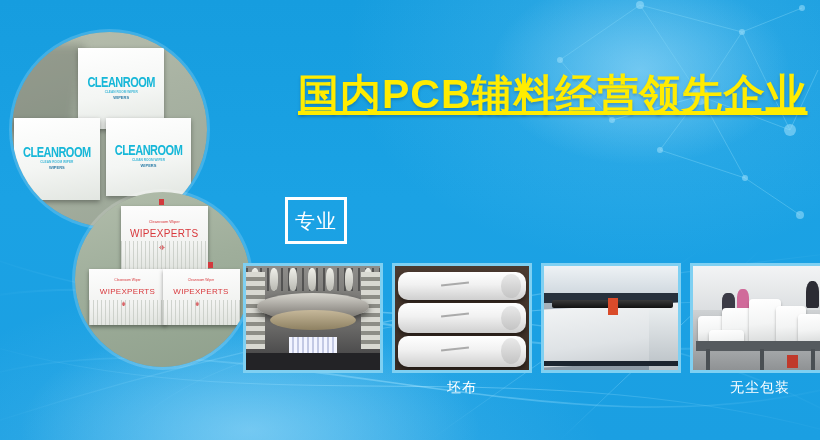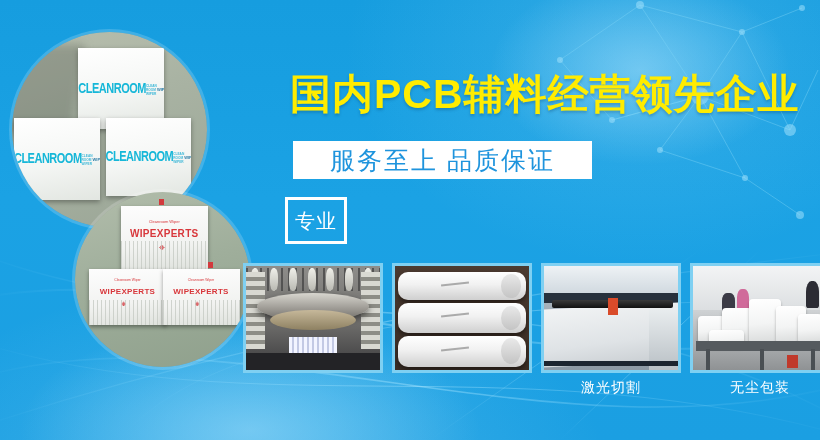--- a/index.html
+++ b/index.html
@@ -37,21 +37,21 @@
     background:linear-gradient(160deg,#b9bfae 0%,#a9b3a3 40%,#9aa596 100%);
   }
   .cr-shadow{
     position:absolute; left:-6%; top:6%; width:40%; height:46%;
     background:rgba(60,70,60,.28); filter:blur(5px); transform:skewX(-8deg);
   }
   .pack{
     position:absolute;
     background:linear-gradient(170deg,#ffffff 0%,#f4f6f4 55%,#e2e6e1 100%);
     box-shadow:0 2px 5px rgba(0,0,0,.35);
-    display:flex; align-items:center; justify-content:space-between;
+    display:flex; flex-direction:column; align-items:center; justify-content:center;
     overflow:hidden;
   }
   .pack .brand{
     color:#16b7d8; font-weight:bold; letter-spacing:-.5px;
     white-space:nowrap; text-align:center; line-height:1;
     transform:scaleY(1.25);
   }
   .pack .sub1{ color:#3fb8d8; font-size:3.2px; font-weight:bold; margin-top:2px;}
   .pack .sub2{ color:#2f7fa8; font-size:4px; font-weight:bold; margin-top:1px;}
 
@@ -61,38 +61,39 @@
     background:linear-gradient(165deg,#b2bdab 0%,#9fae9b 45%,#8fa08c 100%);
   }
   .wx-box{
     position:absolute;
     background:linear-gradient(175deg,#fdfdfd 0%,#f2f3f1 60%,#dfe2dd 100%);
     box-shadow:0 2px 4px rgba(0,0,0,.38);
     overflow:hidden;
   }
   .wx-box .wbrand{
     position:absolute; left:0; right:0;
-    color:#d8373b; font-weight:bold; text-align:center;
+    color:#d8373b; font-weight:normal; text-align:center;
     letter-spacing:.3px; white-space:nowrap; line-height:1;
   }
   .wx-box .wtop{ position:absolute; left:0; right:0; color:#d8373b; text-align:center; white-space:nowrap;}
   .wx-box .wmark{ position:absolute; color:#cf3338; font-weight:bold; }
   .ridges{
     position:absolute; left:0; right:0; bottom:0; height:45%;
     background:repeating-linear-gradient(90deg, rgba(195,200,193,.75) 0 1.5px, rgba(255,255,255,0) 1.5px 4px);
   }
   .redsq{ position:absolute; width:5px; height:6px; background:#d23a3d; }
 
   
   #headline{
-    position:absolute; left:290px; top:74px;
+    position:absolute; left:298px; top:74px;
     font-size:41px; font-weight:bold; color:#ffec00;
     letter-spacing:1px; line-height:1;
     white-space:nowrap;
     text-shadow:0 2px 3px rgba(0,50,90,.28);
+    text-decoration:underline;
   }
   
   #slogan-bar{
     position:absolute; left:293px; top:141px;
     width:299px; height:38px;
     background:#ffffff;
     display:flex; align-items:center; justify-content:center;
   }
   #slogan-text{
     font-size:25px; color:#1e94dd; letter-spacing:2px; white-space:nowrap;
@@ -284,23 +285,20 @@
         <div class="wbrand" style="top:34%;font-size:8px;">WIPEXPERTS</div>
         <div class="wmark" style="left:42%;top:58%;font-size:5px;">※</div>
         <div class="ridges"></div>
       </div>
       <div class="redsq" style="left:76%;top:40%;"></div>
     </div>
   </div>
 
   <div id="headline">国内PCB辅料经营领先企业</div>
 
-  <div id="slogan-bar">
-    <span id="slogan-text">服务至上 品质保证</span>
-  </div>
 
   <div id="tags">
     <div class="tag">
       <span>专业</span>
     </div>
   </div>
 
   <div id="thumbs">
 
     <div class="thumb-wrap">
@@ -331,36 +329,36 @@
               <div class="scrib"></div>
             </div>
           <div class="roll" style="top:36%;height:28%;">
               <div class="scrib"></div>
             </div>
           <div class="roll" style="top:67%;height:30%;">
               <div class="scrib"></div>
             </div>
         </div>
       </div>
+      <div class="caption">坯布</div>
     </div>
 
     <div class="thumb-wrap">
       <div class="thumb">
         <div class="laser">
           <div class="blue"></div>
           <div class="wall"></div>
           <div class="darkband"></div>
           <div class="bed"></div>
           <div class="gantry"></div>
           <div class="head"></div>
           <div class="sidebox"></div>
           <div class="rail"></div>
         </div>
       </div>
-      <div class="caption">激光切割</div>
     </div>
 
     <div class="thumb-wrap">
       <div class="thumb">
         <div class="pack4">
           <div class="wallp"></div>
           <div class="worker" style="left:22%;top:26%;width:9%;height:18%;background:#3b3b46;"></div>
           <div class="worker" style="left:33%;top:22%;width:9%;height:20%;background:#d06a9a;"></div>
           <div class="worker" style="left:84%;top:14%;width:10%;height:26%;background:#2c2c34;"></div>
           <div class="bale" style="left:4%;top:48%;width:20%;height:26%;"></div>

